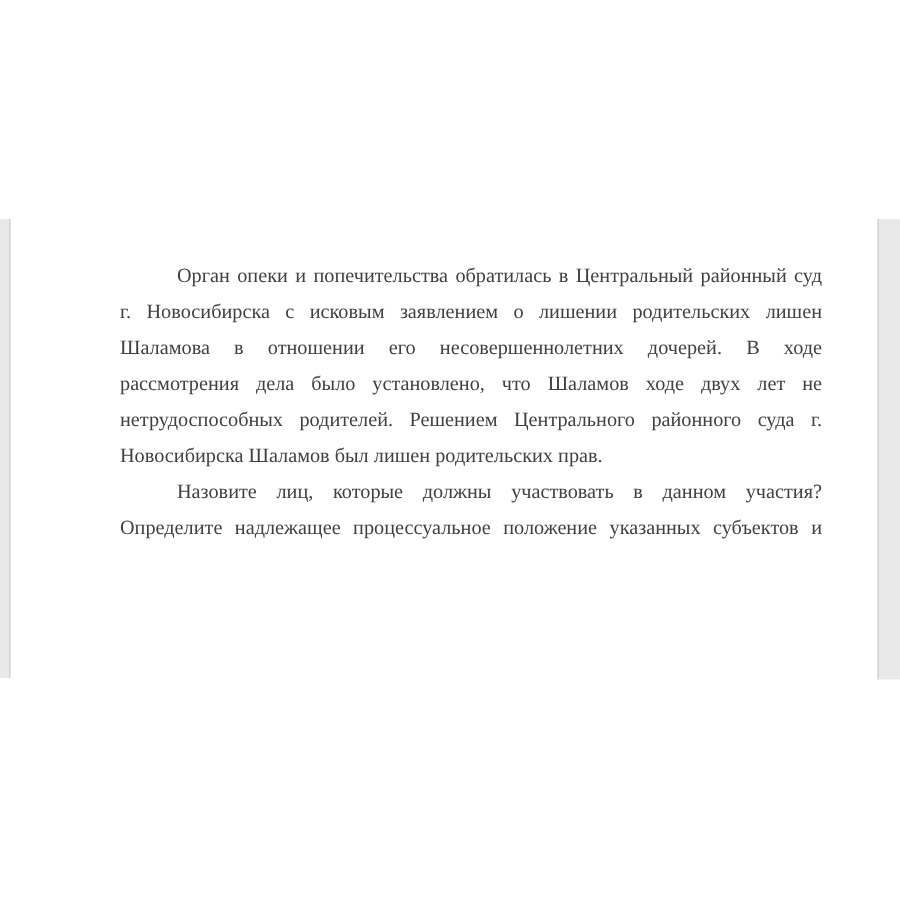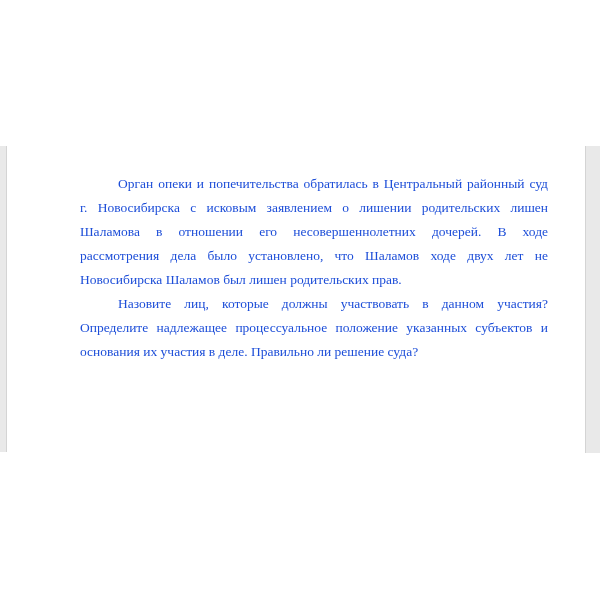--- a/index.html
+++ b/index.html
@@ -46,27 +46,27 @@
   .line.indent {
     text-indent: 38px;
   }
 </style>
 </head>
 <body>
 
 <div class="screen" style="background: rgb(255, 255, 255);">
   <div class="gutter gutter-left" style="background: rgb(233, 233, 233);"></div>
   <div class="gutter gutter-right" style="background: rgb(233, 233, 233);"></div>
-  <div class="text-block" style="color: #1d4ed8;">
+  <div class="text-block" style="color: #404040;">
       <div class="paragraph">
         <div class="line indent justify">Орган опеки и попечительства обратилась в Центральный районный суд</div>
         <div class="line justify">г. Новосибирска с исковым заявлением о лишении родительских лишен</div>
         <div class="line justify">Шаламова в отношении его несовершеннолетних дочерей. В ходе</div>
         <div class="line justify">рассмотрения дела было установлено, что Шаламов ходе двух лет не</div>
+        <div class="line justify">нетрудоспособных родителей. Решением Центрального районного суда г.</div>
         <div class="line">Новосибирска Шаламов был лишен родительских прав.</div>
       </div>
       <div class="paragraph">
         <div class="line indent justify">Назовите лиц, которые должны участвовать в данном участия?</div>
         <div class="line justify">Определите надлежащее процессуальное положение указанных субъектов и</div>
-        <div class="line">основания их участия в деле. Правильно ли решение суда?</div>
       </div>
     </div>
 </div>
 
 </body></html>

